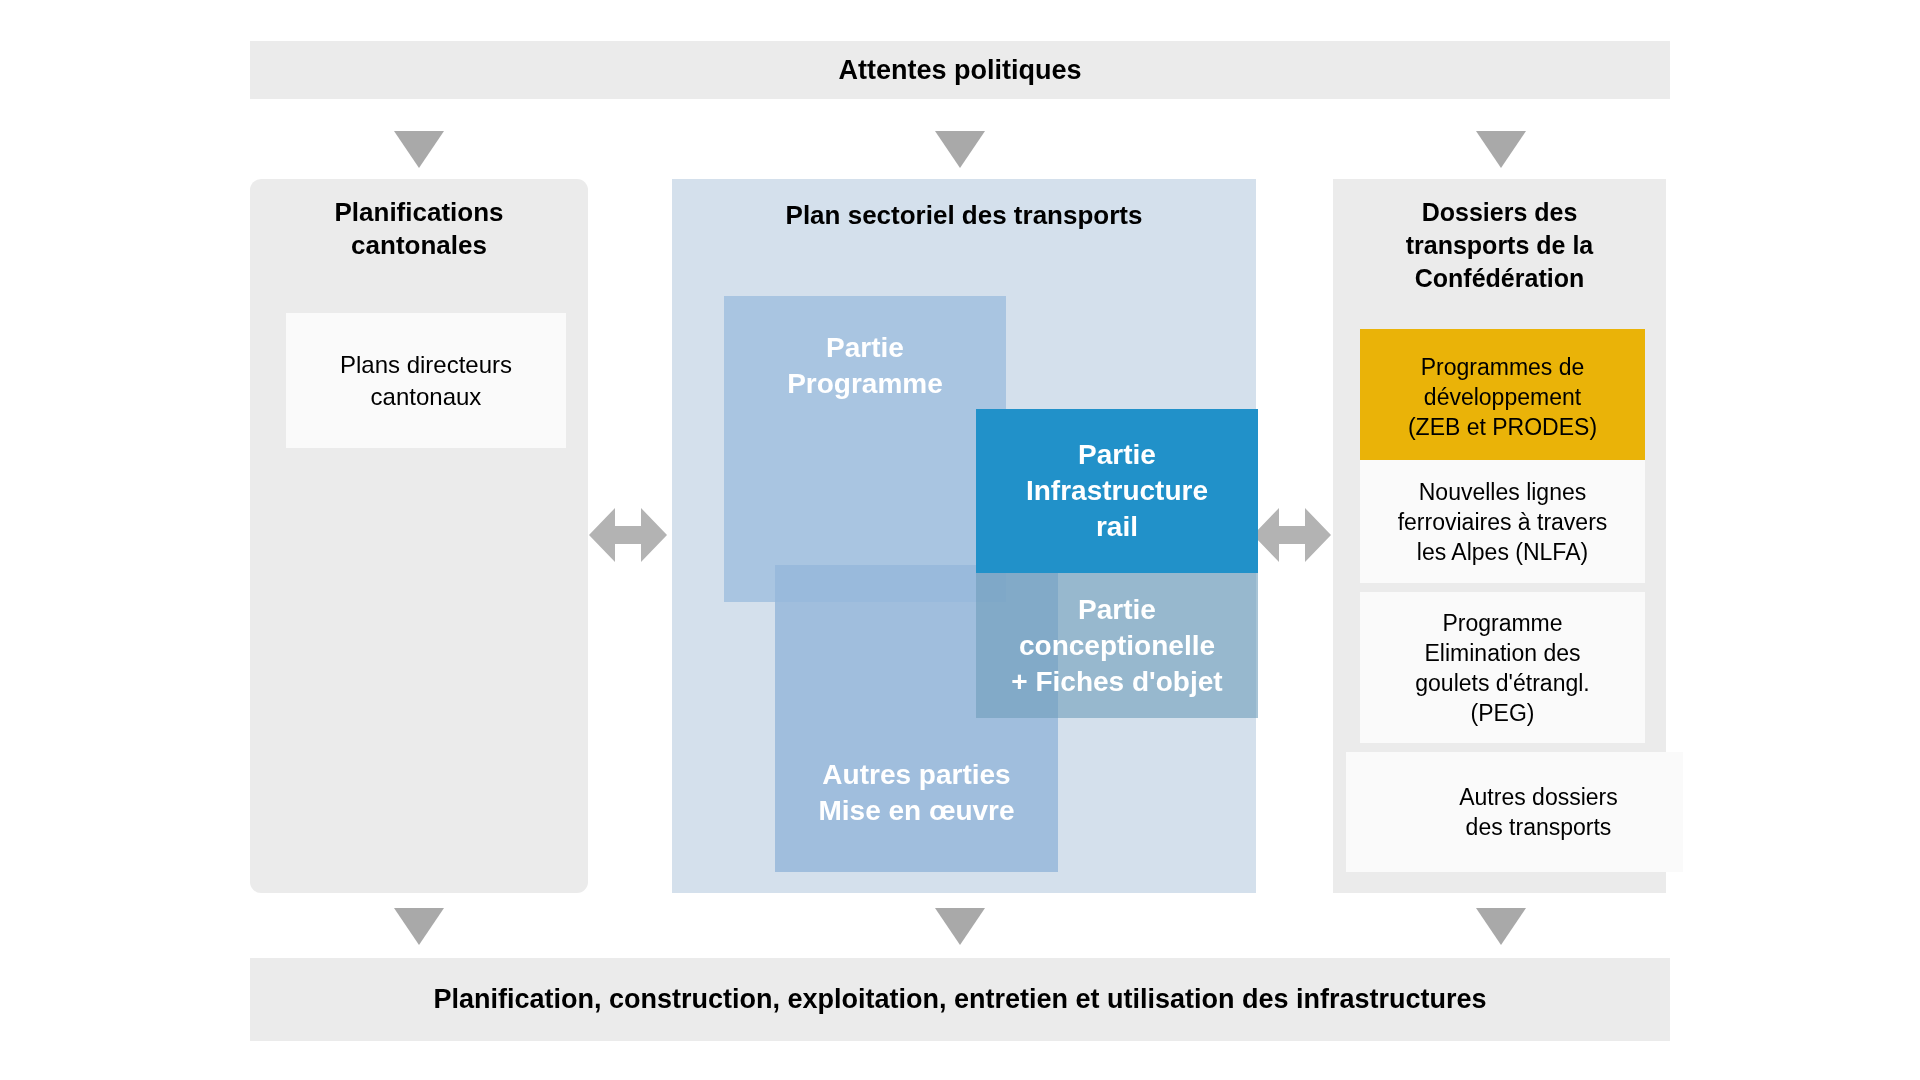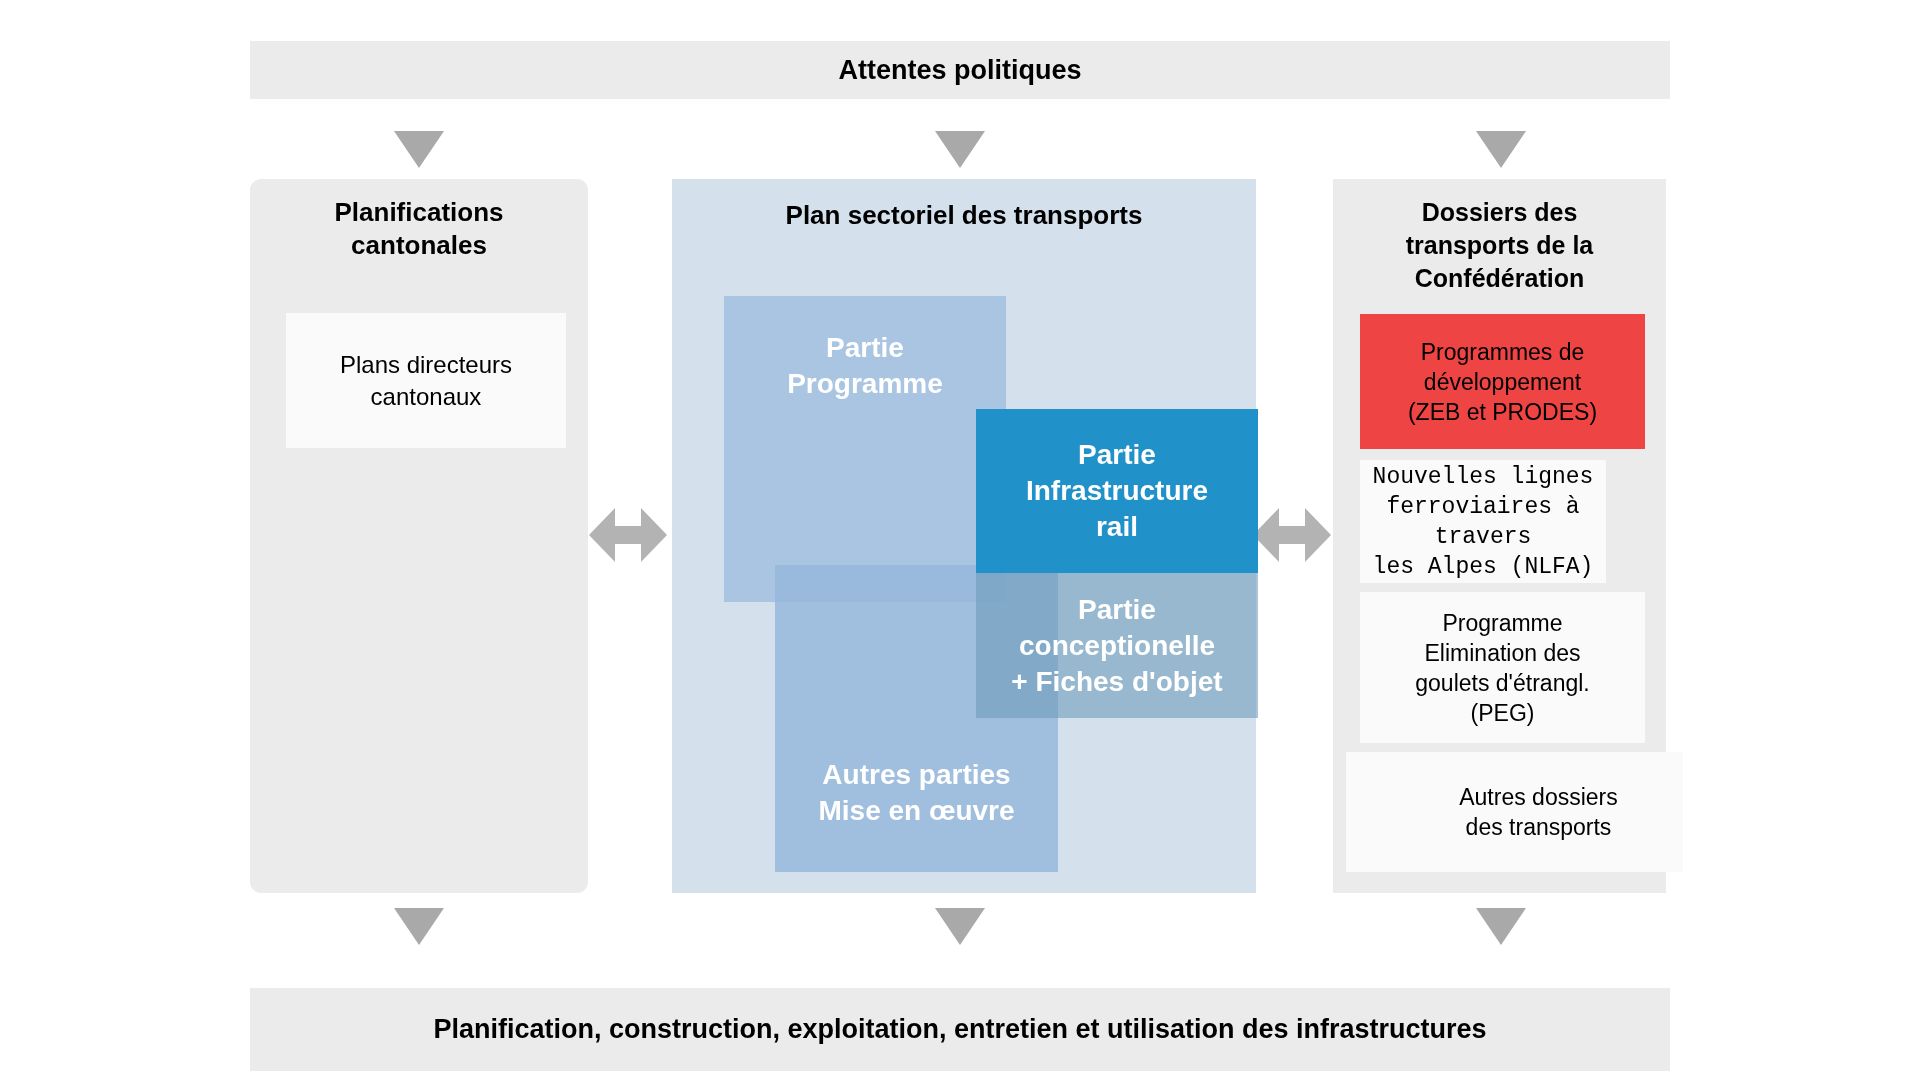--- a/index.html
+++ b/index.html
@@ -15,21 +15,21 @@
   }
   .col{background:#ebebeb;}
   .col-title{
     position:absolute;left:0;right:0;text-align:center;
     font-weight:700;font-size:26px;line-height:33px;color:#000;
   }
   .sub-box{
     position:absolute;background:#fafafa;display:flex;align-items:center;justify-content:center;
     text-align:center;font-size:24px;line-height:32px;color:#000;
   }
-  .sub-box.gray{background:#ef4444;}
+  .sub-box.gray{background:#eab308;margin-top:15px;}
   .right .sub-box{font-size:23px;line-height:30px;}
   .mid-col{background:#d4e0ec;}
   .mid-title{
     position:absolute;left:0;right:0;top:21px;text-align:center;
     font-weight:700;font-size:26px;color:#000;
   }
   .plan-box{
     position:absolute;display:flex;justify-content:center;text-align:center;
     font-weight:700;font-size:28px;line-height:36px;color:#ffffff;margin-left:29px;
   }
@@ -91,21 +91,21 @@
 rail</div>
   </div>
 
   <div class="abs col right" style="left:1333px;top:179px;width:333px;height:714px;">
     <div class="col-title ml" style="top:17px;font-size:25px;text-align:center;">Dossiers des
 transports de la
 Confédération</div>
     <div class="sub-box gray ml" style="left:27px;top:135px;width:285px;height:135px;">Programmes de
 développement
 (ZEB et PRODES)</div>
-    <div class="sub-box ml" style="left:27px;top:281px;width:246px;height:123px;font-family:Liberation Mono, monospace;">Nouvelles lignes
+    <div class="sub-box ml" style="left:27px;top:281px;width:285px;height:123px;">Nouvelles lignes
 ferroviaires à travers
 les Alpes (NLFA)</div>
     <div class="sub-box ml" style="left:27px;top:413px;width:285px;height:151px;">Programme
 Elimination des
 goulets d'étrangl.
 (PEG)</div>
     <div class="sub-box ml" style="left:13px;top:573px;width:289px;height:120px;padding-left:48px;">Autres dossiers
 des transports</div>
   </div>
 
@@ -129,17 +129,17 @@
     <svg width="50" height="37" viewBox="0 0 50 37">
         <polygon points="0,0 50,0 25,37" fill="currentColor"></polygon>
       </svg>
   </div>
   <div class="abs tri" style="left:1476px;top:908px;">
     <svg width="50" height="37" viewBox="0 0 50 37">
         <polygon points="0,0 50,0 25,37" fill="currentColor"></polygon>
       </svg>
   </div>
 
-  <div class="abs banner" style="left:250px;top:988px;width:1420px;height:83px;">
+  <div class="abs banner" style="left:250px;top:958px;width:1420px;height:83px;">
     <span>Planification, construction, exploitation, entretien et utilisation des infrastructures</span>
   </div>
 
 </div>
 
 </body></html>

